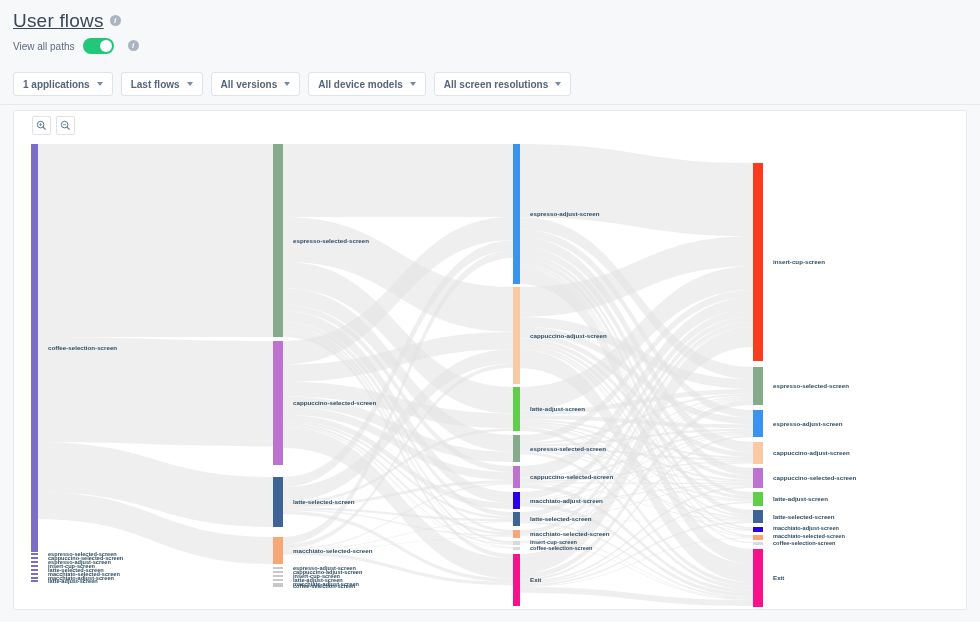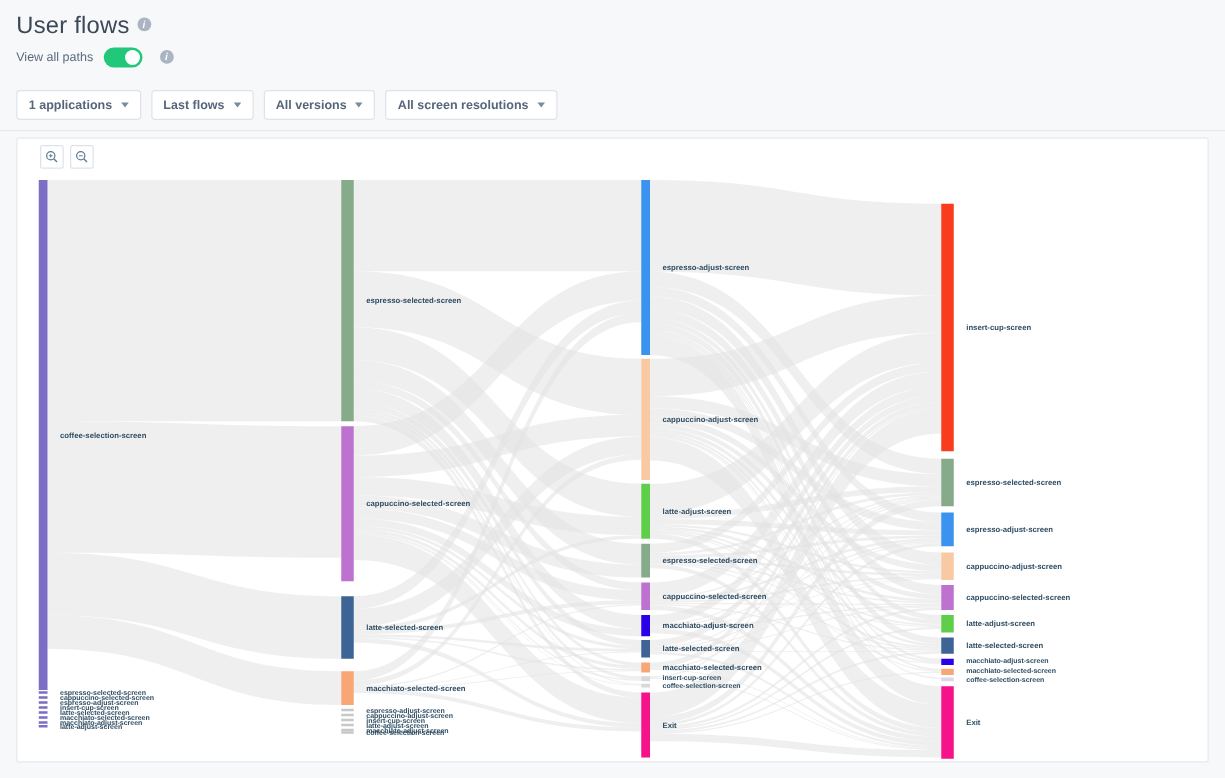--- a/index.html
+++ b/index.html
@@ -12,21 +12,21 @@
   }
   .page { position: relative; width: 980px; height: 622px; background: #f7f8fa; }
 
   
   .header {
     position: absolute; left: 0; top: 0; width: 980px; height: 64px;
     background: #f7f8fa;
   }
   .page-title {
     position: absolute; left: 13px; top: 10px;
-    font-size: 19px; color: #3c4858; font-weight: 400; letter-spacing: .2px;
+    font-size: 19px; color: #3c4858; font-weight: 400; letter-spacing: .2px; text-decoration: underline;
   }
   .info-icon {
     display: inline-block; width: 11px; height: 11px; border-radius: 50%;
     background: #aab4c2; color: #fff; font-size: 8px; line-height: 11px;
     text-align: center; font-style: italic; font-weight: bold;
     vertical-align: middle; margin-left: 6px; position: relative; top: -1px;
   }
   .toggle-row {
     position: absolute; left: 13px; top: 38px;
     display: flex; align-items: center; gap: 8px;
@@ -110,20 +110,24 @@
     <div class="filter-btn">
       <span>1 applications</span>
       <span class="caret"></span>
     </div>
     <div class="filter-btn">
       <span>Last flows</span>
       <span class="caret"></span>
     </div>
     <div class="filter-btn">
       <span>All versions</span>
+      <span class="caret"></span>
+    </div>
+    <div class="filter-btn">
+      <span>All device models</span>
       <span class="caret"></span>
     </div>
     <div class="filter-btn">
       <span>All screen resolutions</span>
       <span class="caret"></span>
     </div>
   </div>
 
   <div class="divider"></div>
 

